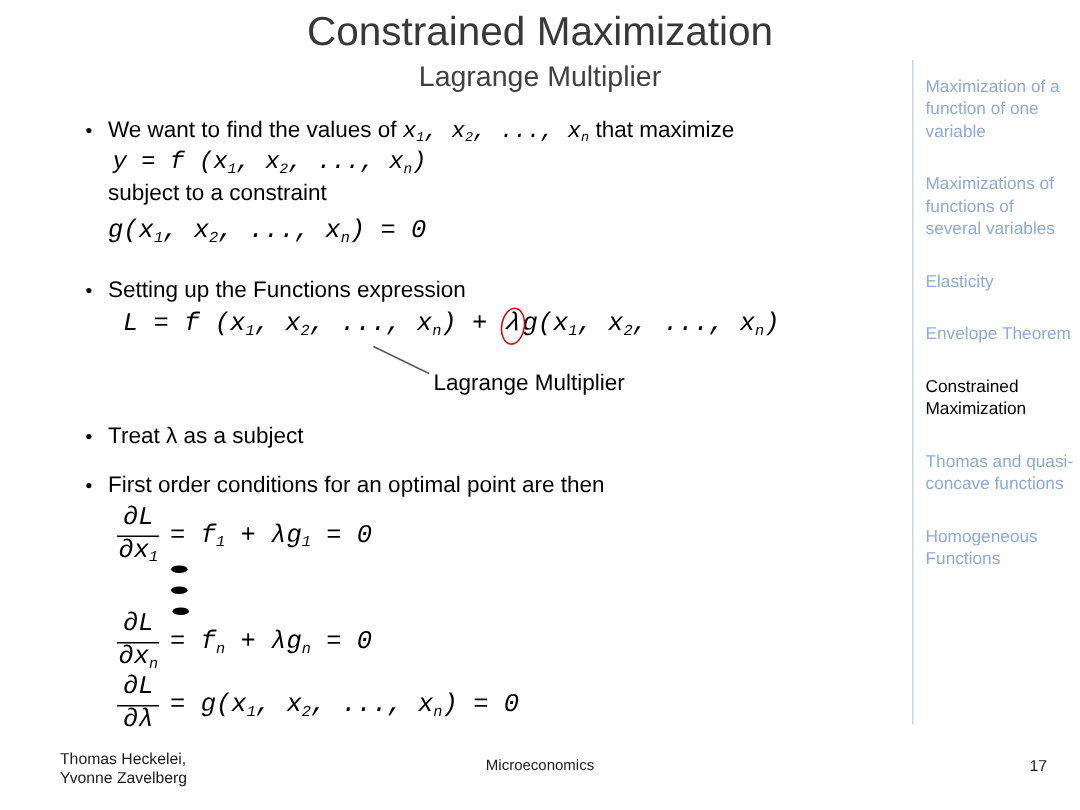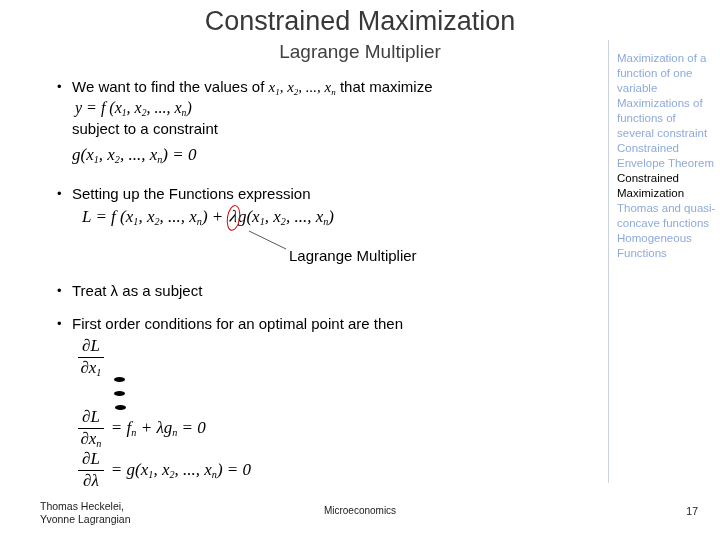--- a/index.html
+++ b/index.html
@@ -11,41 +11,41 @@
     position:absolute;top:6px;left:0;width:720px;text-align:center;
     font-size:27px;color:#383838;letter-spacing:0;
   }
   .subtitle{
     position:absolute;top:41px;left:0;width:720px;text-align:center;
     font-size:19px;color:#404040;
   }
   .bullet-row{position:absolute;left:57px;display:flex;align-items:flex-start;font-size:15px;color:#000;}
   .bullet-dot{width:15px;font-size:13px;line-height:19px;flex:0 0 auto;}
   .bullet-text{line-height:19px;}
-  .math{font-family:Liberation Serif, serif;font-style:italic;}
+  .math{font-family:Liberation Mono, monospace;font-style:italic;}
   .math sub{font-size:0.6em;font-style:italic;vertical-align:-0.32em;line-height:0;}
   .inline-math{font-size:15px;}
   .formula{position:absolute;font-size:17px;color:#000;}
   .plain-line{position:absolute;font-size:15px;color:#000;}
   .lambda-circle{
     display:inline-block;border:1.5px solid #D40000;border-radius:50%;
     padding:1px 2px 3px 2px;margin:-4px -2px -4px -1px;transform:rotate(9deg);
   }
   .callout-label{position:absolute;font-size:15px;color:#000;}
   .foc-row{position:absolute;display:flex;align-items:center;font-size:17px;}
   .frac{display:inline-flex;flex-direction:column;align-items:center;}
   .frac .num{border-bottom:1px solid #000;padding:0 4px 1px 4px;line-height:1.1;}
   .frac .den{padding-top:1px;line-height:1.1;}
   .foc-rhs{margin-left:7px;white-space:nowrap;}
   .vdot{position:absolute;width:11px;height:5px;background:#000;border-radius:50%;}
   .annot-layer{position:absolute;top:0;left:0;width:720px;height:540px;pointer-events:none;}
   .sidebar-divider{position:absolute;left:608px;top:40px;width:1px;height:443px;background:#CDD3DD;}
   .sidebar{
     position:absolute;left:617px;top:51px;width:99px;
-    display:flex;flex-direction:column;
+    display:flex;flex-direction:column;gap:20px;
     font-size:11.5px;line-height:15px;
   }
   .sidebar-item{color:#8EAADB;cursor:pointer;}
   .sidebar-item.active{color:#000000;cursor:default;}
   .footer-authors{position:absolute;left:40px;top:500px;font-size:10.5px;line-height:13px;color:#1a1a1a;}
   .footer-course{position:absolute;left:0;top:505px;width:720px;text-align:center;font-size:10px;color:#1a1a1a;}
   .footer-page{position:absolute;top:505px;right:22px;font-size:10.5px;color:#1a1a1a;}
 </style>
 </head>
 <body>
@@ -82,20 +82,21 @@
   <div class="bullet-row" style="top:314px;width:520px;">
     <span class="bullet-dot">•</span>
     <span class="bullet-text">First order conditions for an optimal point are then</span>
   </div>
 
   <div class="foc-row math" style="top:337px;left:78px;">
     <span class="frac">
         <span class="num">∂L</span>
         <span class="den">∂x<sub>1</sub></span>
       </span>
+    <span class="foc-rhs">= f<sub>1</sub> + λg<sub>1</sub> = 0</span>
   </div>
 
   <div class="vdot" style="left:114px;top:377px;"></div>
   <div class="vdot" style="left:114px;top:391px;"></div>
   <div class="vdot" style="left:115px;top:405px;"></div>
 
   <div class="foc-row math" style="top:408px;left:78px;">
     <span class="frac">
         <span class="num">∂L</span>
         <span class="den">∂x<sub>n</sub></span>
@@ -107,28 +108,28 @@
     <span class="frac">
         <span class="num">∂L</span>
         <span class="den">∂λ</span>
       </span>
     <span class="foc-rhs">= g(x<sub>1</sub>, x<sub>2</sub>, ..., x<sub>n</sub>) = 0</span>
   </div>
 
   <div class="sidebar-divider"></div>
   <div class="sidebar">
     <div class="sidebar-item">Maximization of a function of one variable</div>
-    <div class="sidebar-item">Maximizations of functions of several constraint</div>
-    <div class="sidebar-item">Constrained</div>
+    <div class="sidebar-item">Maximizations of functions of several variables</div>
+    <div class="sidebar-item">Elasticity</div>
     <div class="sidebar-item">Envelope Theorem</div>
     <div class="sidebar-item active">Constrained Maximization</div>
     <div class="sidebar-item">Thomas and quasi-concave functions</div>
     <div class="sidebar-item">Homogeneous Functions</div>
   </div>
 
   <div class="footer-authors">
     <div>Thomas Heckelei,</div>
-    <div>Yvonne Lagrangian</div>
+    <div>Yvonne Zavelberg</div>
   </div>
   <div class="footer-course">Microeconomics</div>
   <div class="footer-page">17</div>
 
 </div>
 
 </body></html>

